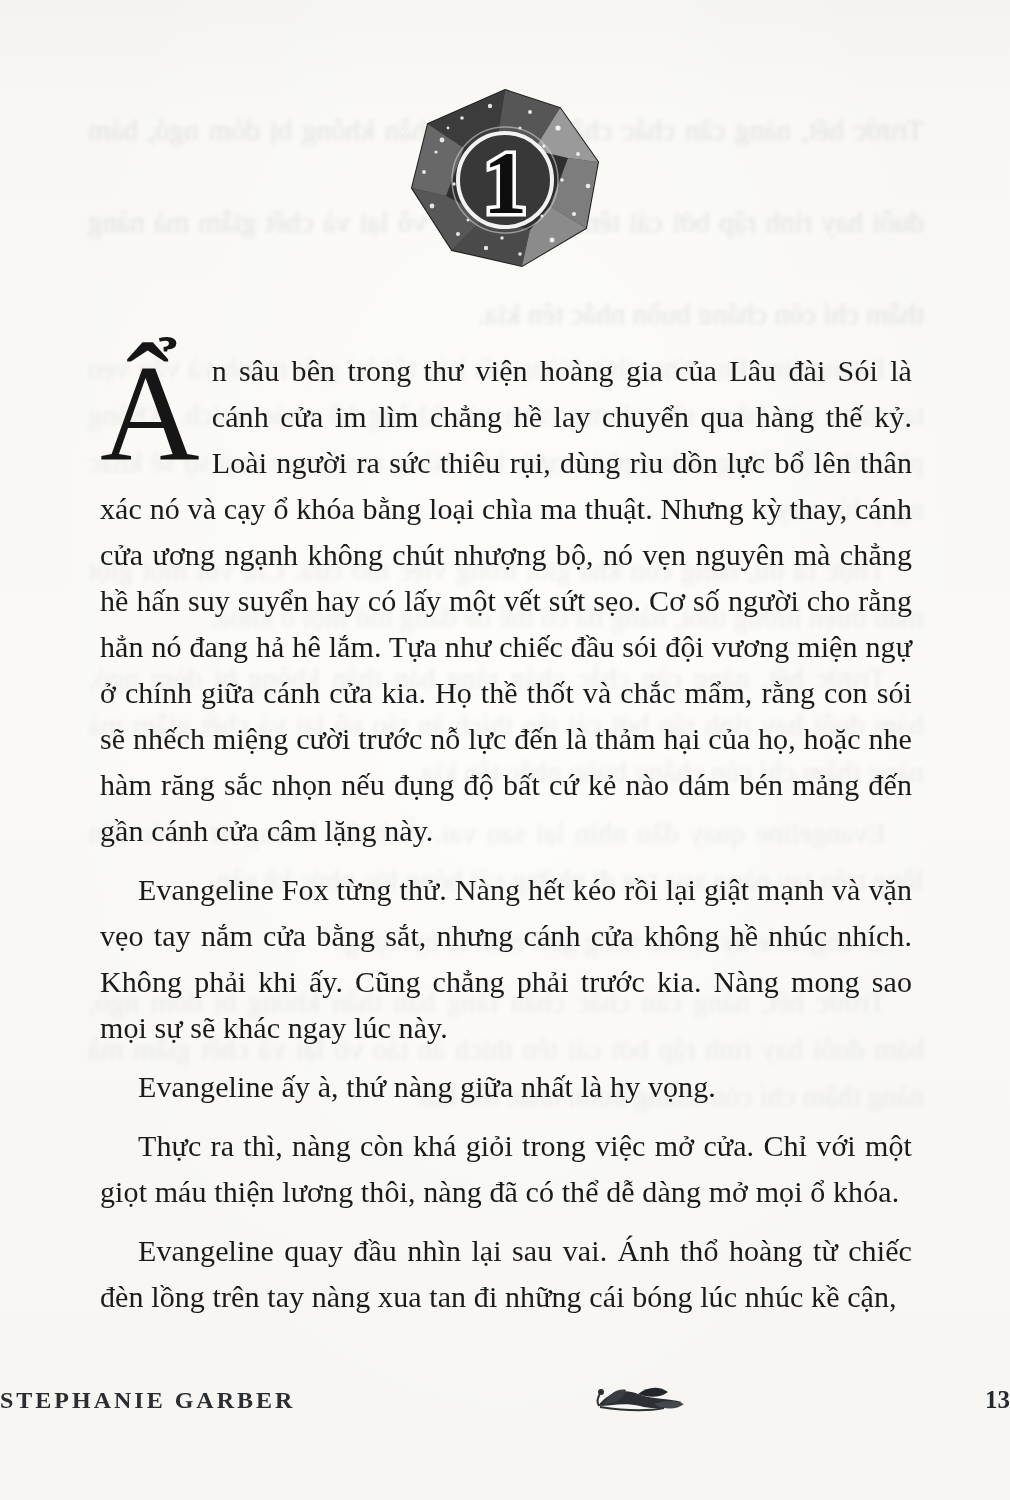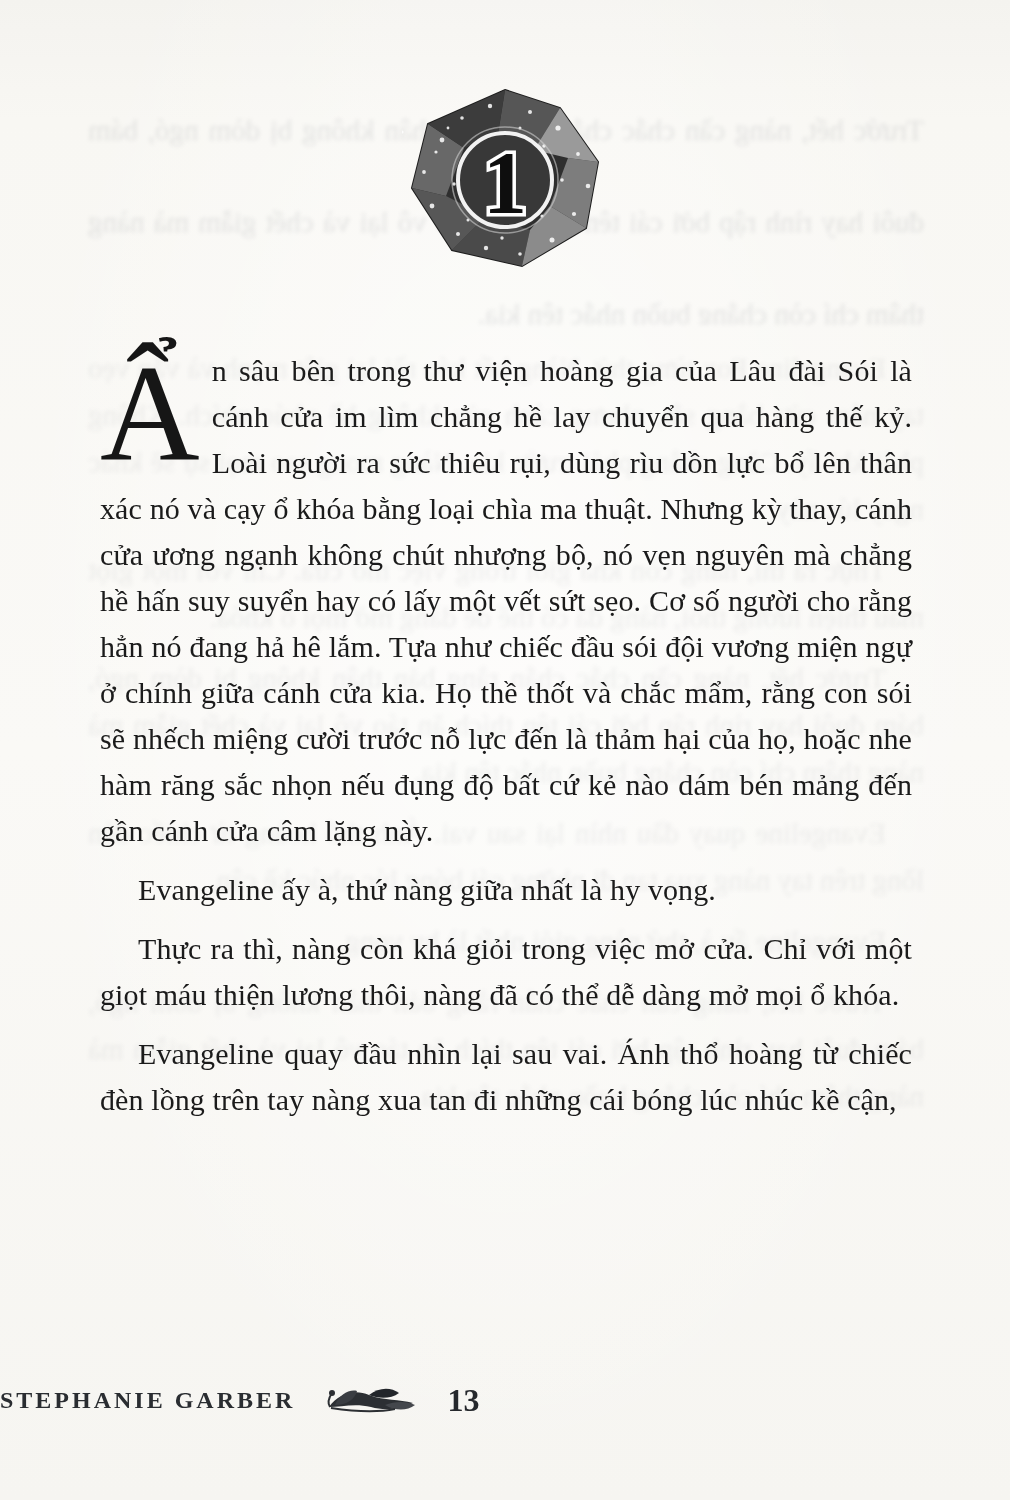--- a/index.html
+++ b/index.html
@@ -69,32 +69,32 @@
     color: #161616;
   }
 
   
   .footer {
     position: absolute;
     top: 1382px;
     left: 0;
     width: 100%;
     display: flex;
-    justify-content: flex-start;
+    justify-content: space-between;
     align-items: center;
     gap: 30px;
   }
   .footer-author {
     font-size: 24px;
     font-weight: 700;
     letter-spacing: 3px;
     color: #2a2d31;
   }
   .footer-page {
-    font-size: 32px;
+    font-size: 25px;
     font-weight: 700;
     color: #25282c;
   }
 </style>
 </head>
 <body>
 
 <div class="page">
 
   <div class="ghost-layer" aria-hidden="true">
@@ -149,20 +149,21 @@
           <circle cx="46" cy="40" r="1.4"></circle>
       </g>
       <circle cx="103" cy="92" r="47" fill="#383838" stroke="#f2f2f2" stroke-width="4"></circle>
       <circle cx="103" cy="92" r="53" fill="none" stroke="#cfcfcf" stroke-width="1.5" opacity="0.6"></circle>
       <text x="103" y="124" text-anchor="middle" font-family="Liberation Serif, serif" font-size="88" font-weight="700" fill="#0e0e0e" stroke="#ffffff" stroke-width="7" paint-order="stroke">1</text>
     </svg>
   </div>
 
   <div class="body-text">
     <p class="opening"><span class="dropcap">Ẩ</span><span>n sâu bên trong thư viện hoàng gia của Lâu đài Sói là cánh cửa im lìm chẳng hề lay chuyển qua hàng thế kỷ. Loài người ra sức thiêu rụi, dùng rìu dồn lực bổ lên thân xác nó và cạy ổ khóa bằng loại chìa ma thuật. Nhưng kỳ thay, cánh cửa ương ngạnh không chút nhượng bộ, nó vẹn nguyên mà chẳng hề hấn suy suyển hay có lấy một vết sứt sẹo. Cơ số người cho rằng hẳn nó đang hả hê lắm. Tựa như chiếc đầu sói đội vương miện ngự ở chính giữa cánh cửa kia. Họ thề thốt và chắc mẩm, rằng con sói sẽ nhếch miệng cười trước nỗ lực đến là thảm hại của họ, hoặc nhe hàm răng sắc nhọn nếu đụng độ bất cứ kẻ nào dám bén mảng đến gần cánh cửa câm lặng này.</span></p>
+    <p>Evangeline Fox từng thử. Nàng hết kéo rồi lại giật mạnh và vặn vẹo tay nắm cửa bằng sắt, nhưng cánh cửa không hề nhúc nhích. Không phải khi ấy. Cũng chẳng phải trước kia. Nàng mong sao mọi sự sẽ khác ngay lúc này.</p>
     <p>Evangeline ấy à, thứ nàng giữa nhất là hy vọng.</p>
     <p>Thực ra thì, nàng còn khá giỏi trong việc mở cửa. Chỉ với một giọt máu thiện lương thôi, nàng đã có thể dễ dàng mở mọi ổ khóa.</p>
     <p>Evangeline quay đầu nhìn lại sau vai. Ánh thổ hoàng từ chiếc đèn lồng trên tay nàng xua tan đi những cái bóng lúc nhúc kề cận,</p>
   </div>
 
   <div class="footer">
     <span class="footer-author">STEPHANIE GARBER</span>
     <svg width="92" height="36" viewBox="0 0 92 36">
       <path d="M4 24 C14 10, 30 6, 44 12 C60 18, 74 16, 88 20 C76 26, 60 28, 46 24 C30 20, 16 24, 4 24 Z" fill="#2c2f33"></path>
       <path d="M10 22 C14 12, 24 6, 32 8 C30 16, 22 22, 10 22 Z" fill="#3a3d42"></path>

